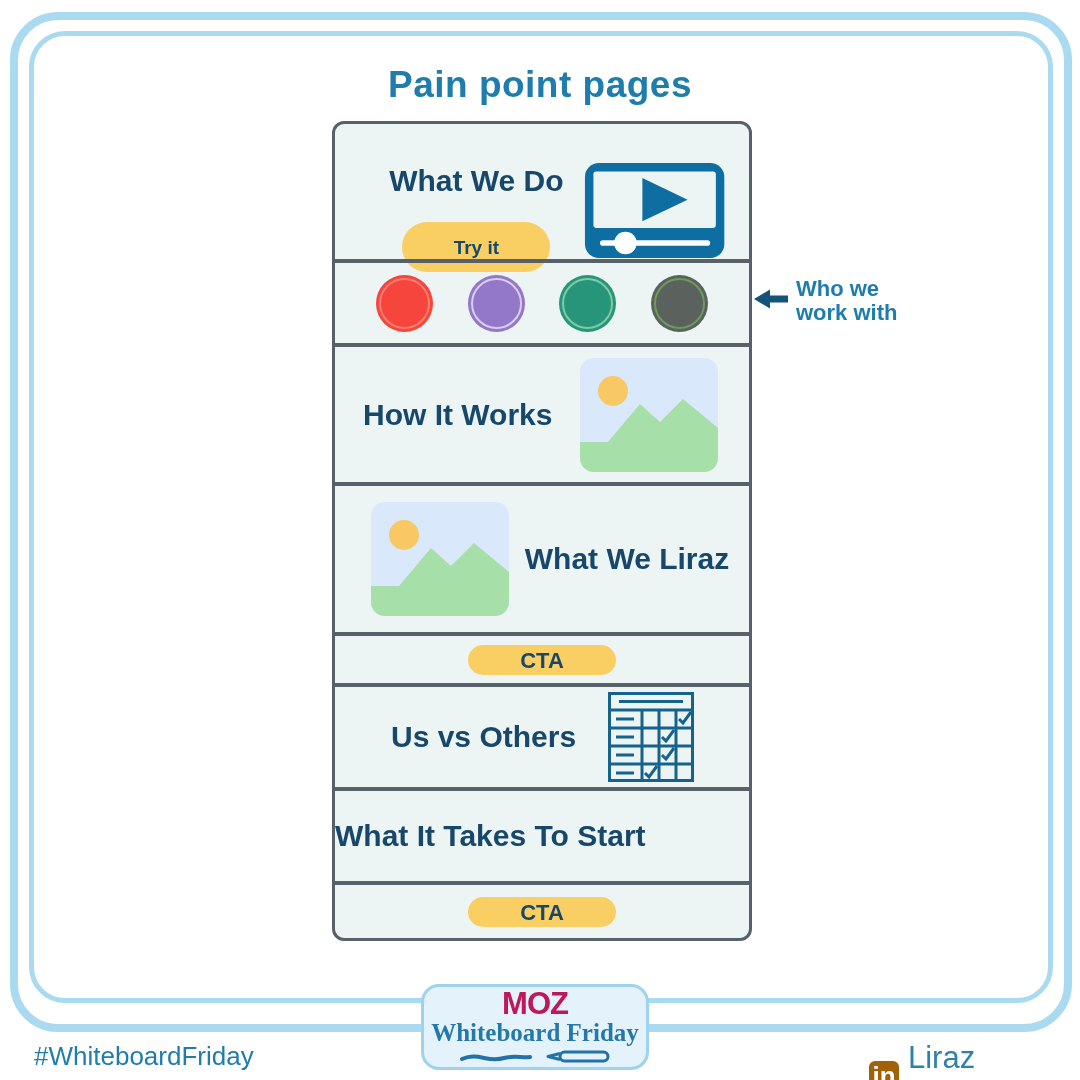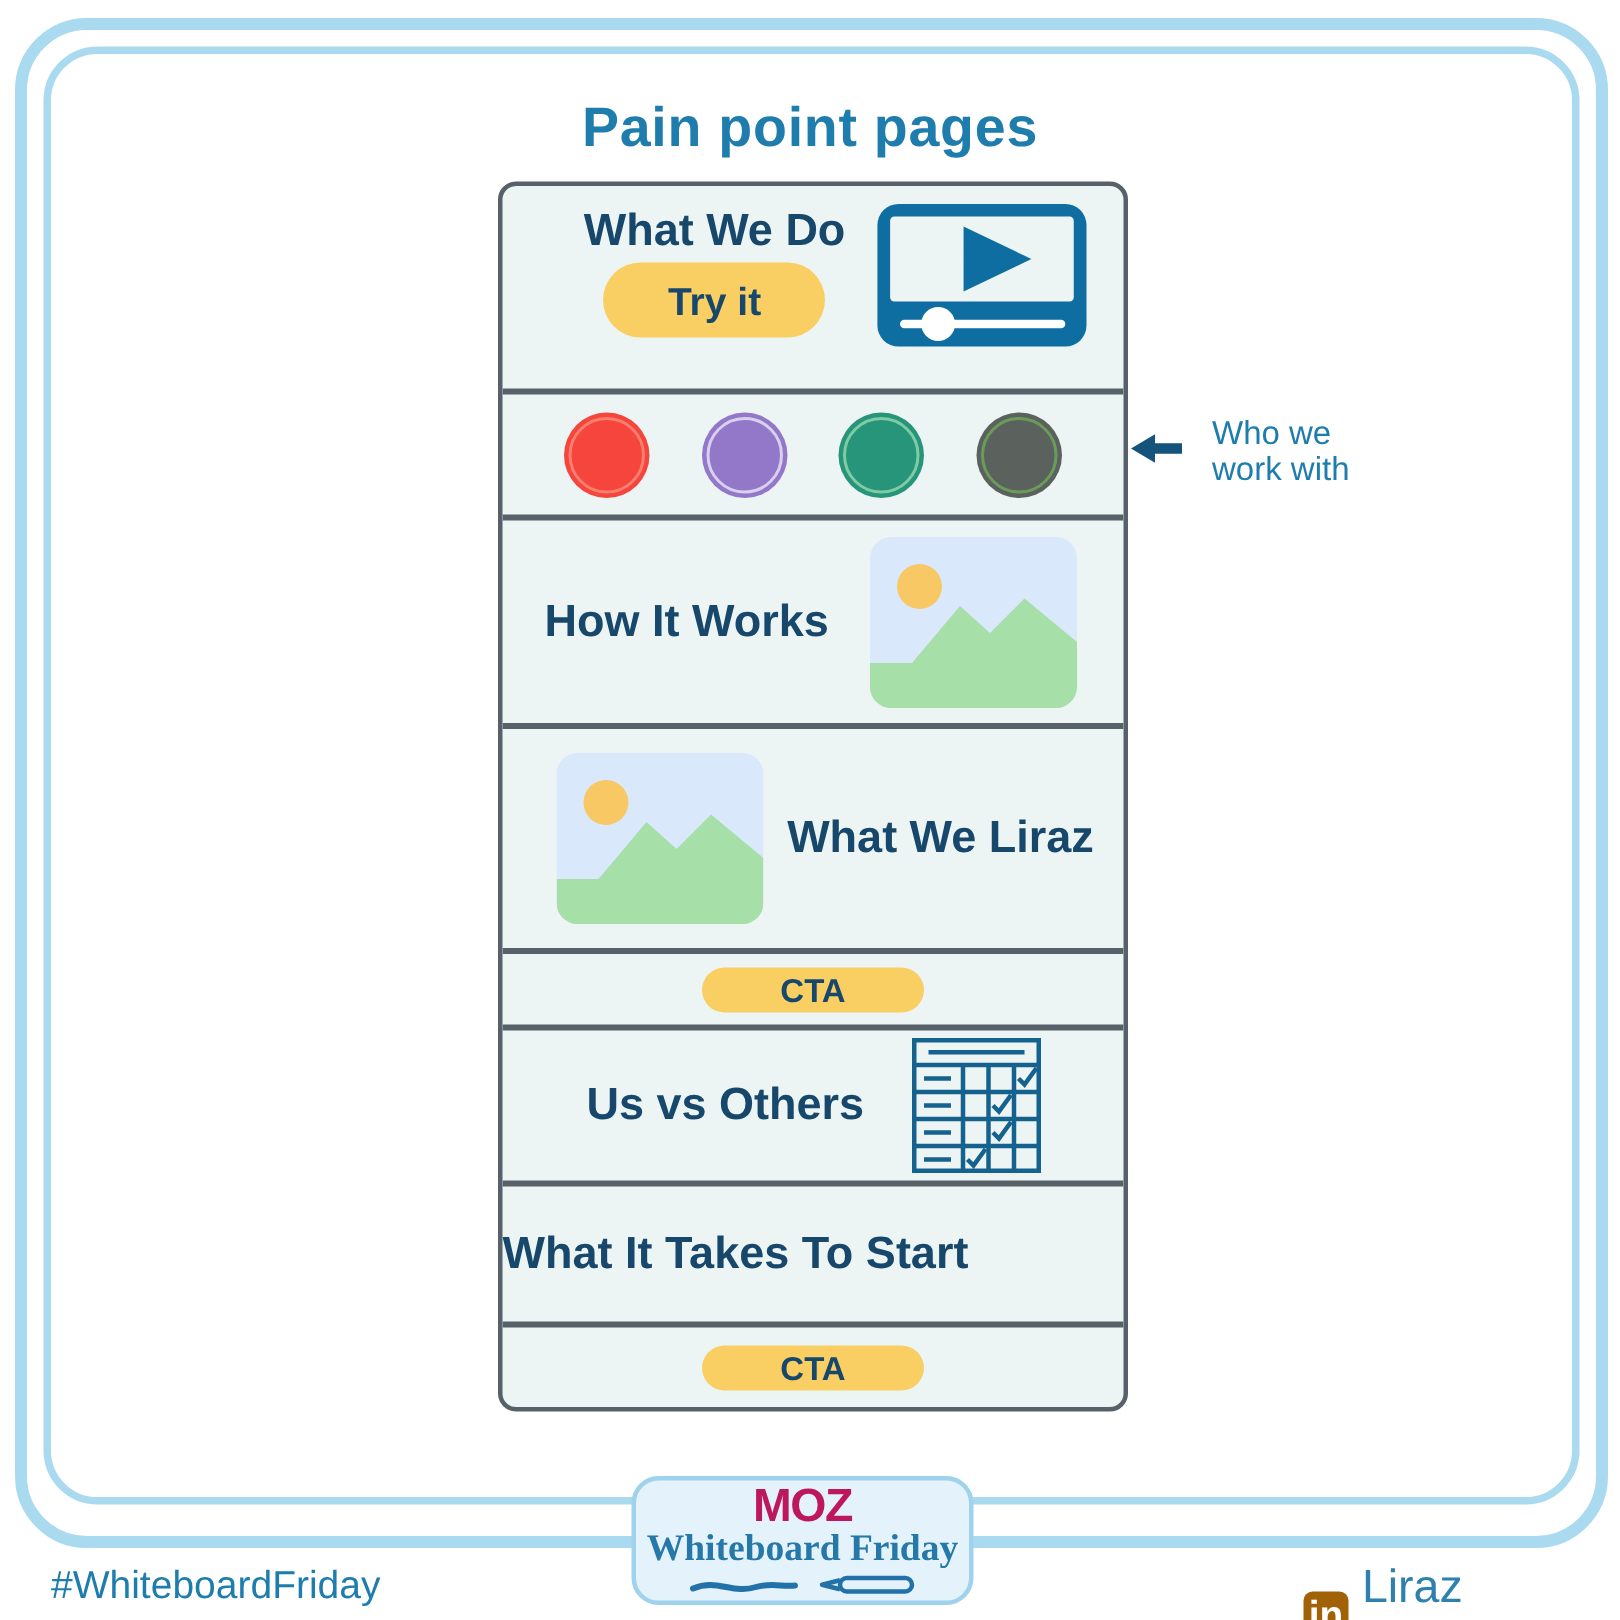--- a/index.html
+++ b/index.html
@@ -18,27 +18,27 @@
   
   .card{position:absolute;left:332px;top:121px;width:420px;height:820px;
     box-sizing:border-box;background:#edf4f4;border:3px solid #57616a;
     border-radius:12px;display:flex;flex-direction:column;overflow:hidden;}
   .row{box-sizing:border-box;flex:0 0 auto;display:flex;align-items:center;}
   .row + .row{border-top:4px solid #57616a;}
 
   .heading{font-size:30px;font-weight:700;color:#17486b;white-space:nowrap;}
 
   
-  .row-hero{height:135px;align-items:flex-start;padding:5px 24px 0 34px;}
+  .row-hero{height:135px;align-items:flex-start;padding:32px 24px 0 34px;}
   .hero-left{width:228px;text-align:center;}
   .hero-left .heading{margin-top:8px;}
   .pill{display:inline-block;background:#f9ce62;color:#17486b;font-weight:700;
     text-align:center;border:none;cursor:pointer;font-family:inherit;}
   .try-pill{width:148px;height:50px;line-height:50px;border-radius:25px;
-    font-size:26px;margin-top:4px;}
+    font-size:19px;margin-top:24px;}
   .video-icon{margin-left:auto;margin-top:3px;}
 
   
   .row-audience{height:84px;justify-content:space-around;padding:0 24px;}
   .circle{position:relative;width:57px;height:57px;border-radius:50%;}
   .circle .ring{position:absolute;left:3px;top:3px;right:3px;bottom:3px;
     border:2px solid transparent;border-radius:50%;}
 
   
   .row-how{height:139px;padding-left:28px;}
@@ -52,21 +52,21 @@
   .cta-pill{width:148px;height:30px;line-height:30px;border-radius:15px;font-size:22px;}
 
   
   .row-usvs{height:104px;padding-left:56px;}
   .row-usvs .table-icon{margin-left:auto;margin-right:55px;}
   .row-start{height:94px;justify-content:flex-start;}
 
   
   .annotation{position:absolute;left:754px;top:277px;display:flex;align-items:flex-start;}
   .annotation svg{margin-top:11px;flex:0 0 auto;}
-  .annotation-label{margin-left:20px;font-size:22px;font-weight:400;color:#1e7dad;
+  .annotation-label{margin-left:8px;font-size:22px;font-weight:700;color:#1e7dad;
     line-height:24px;width:105px;}
 
   
   .badge{position:absolute;left:421px;top:984px;width:228px;height:86px;z-index:5;
     box-sizing:border-box;background:#e3f2fb;border:3px solid #9fd2ec;border-radius:18px;
     display:flex;flex-direction:column;align-items:center;justify-content:center;}
   .moz-logo{font-size:31px;font-weight:700;color:#be185d;letter-spacing:-1px;line-height:30px;}
   .badge-subtitle{font-family:"Liberation Serif",serif;font-weight:700;font-size:25px;
     color:#2578a8;line-height:27px;}
   .badge-squiggle{margin-top:1px;}

